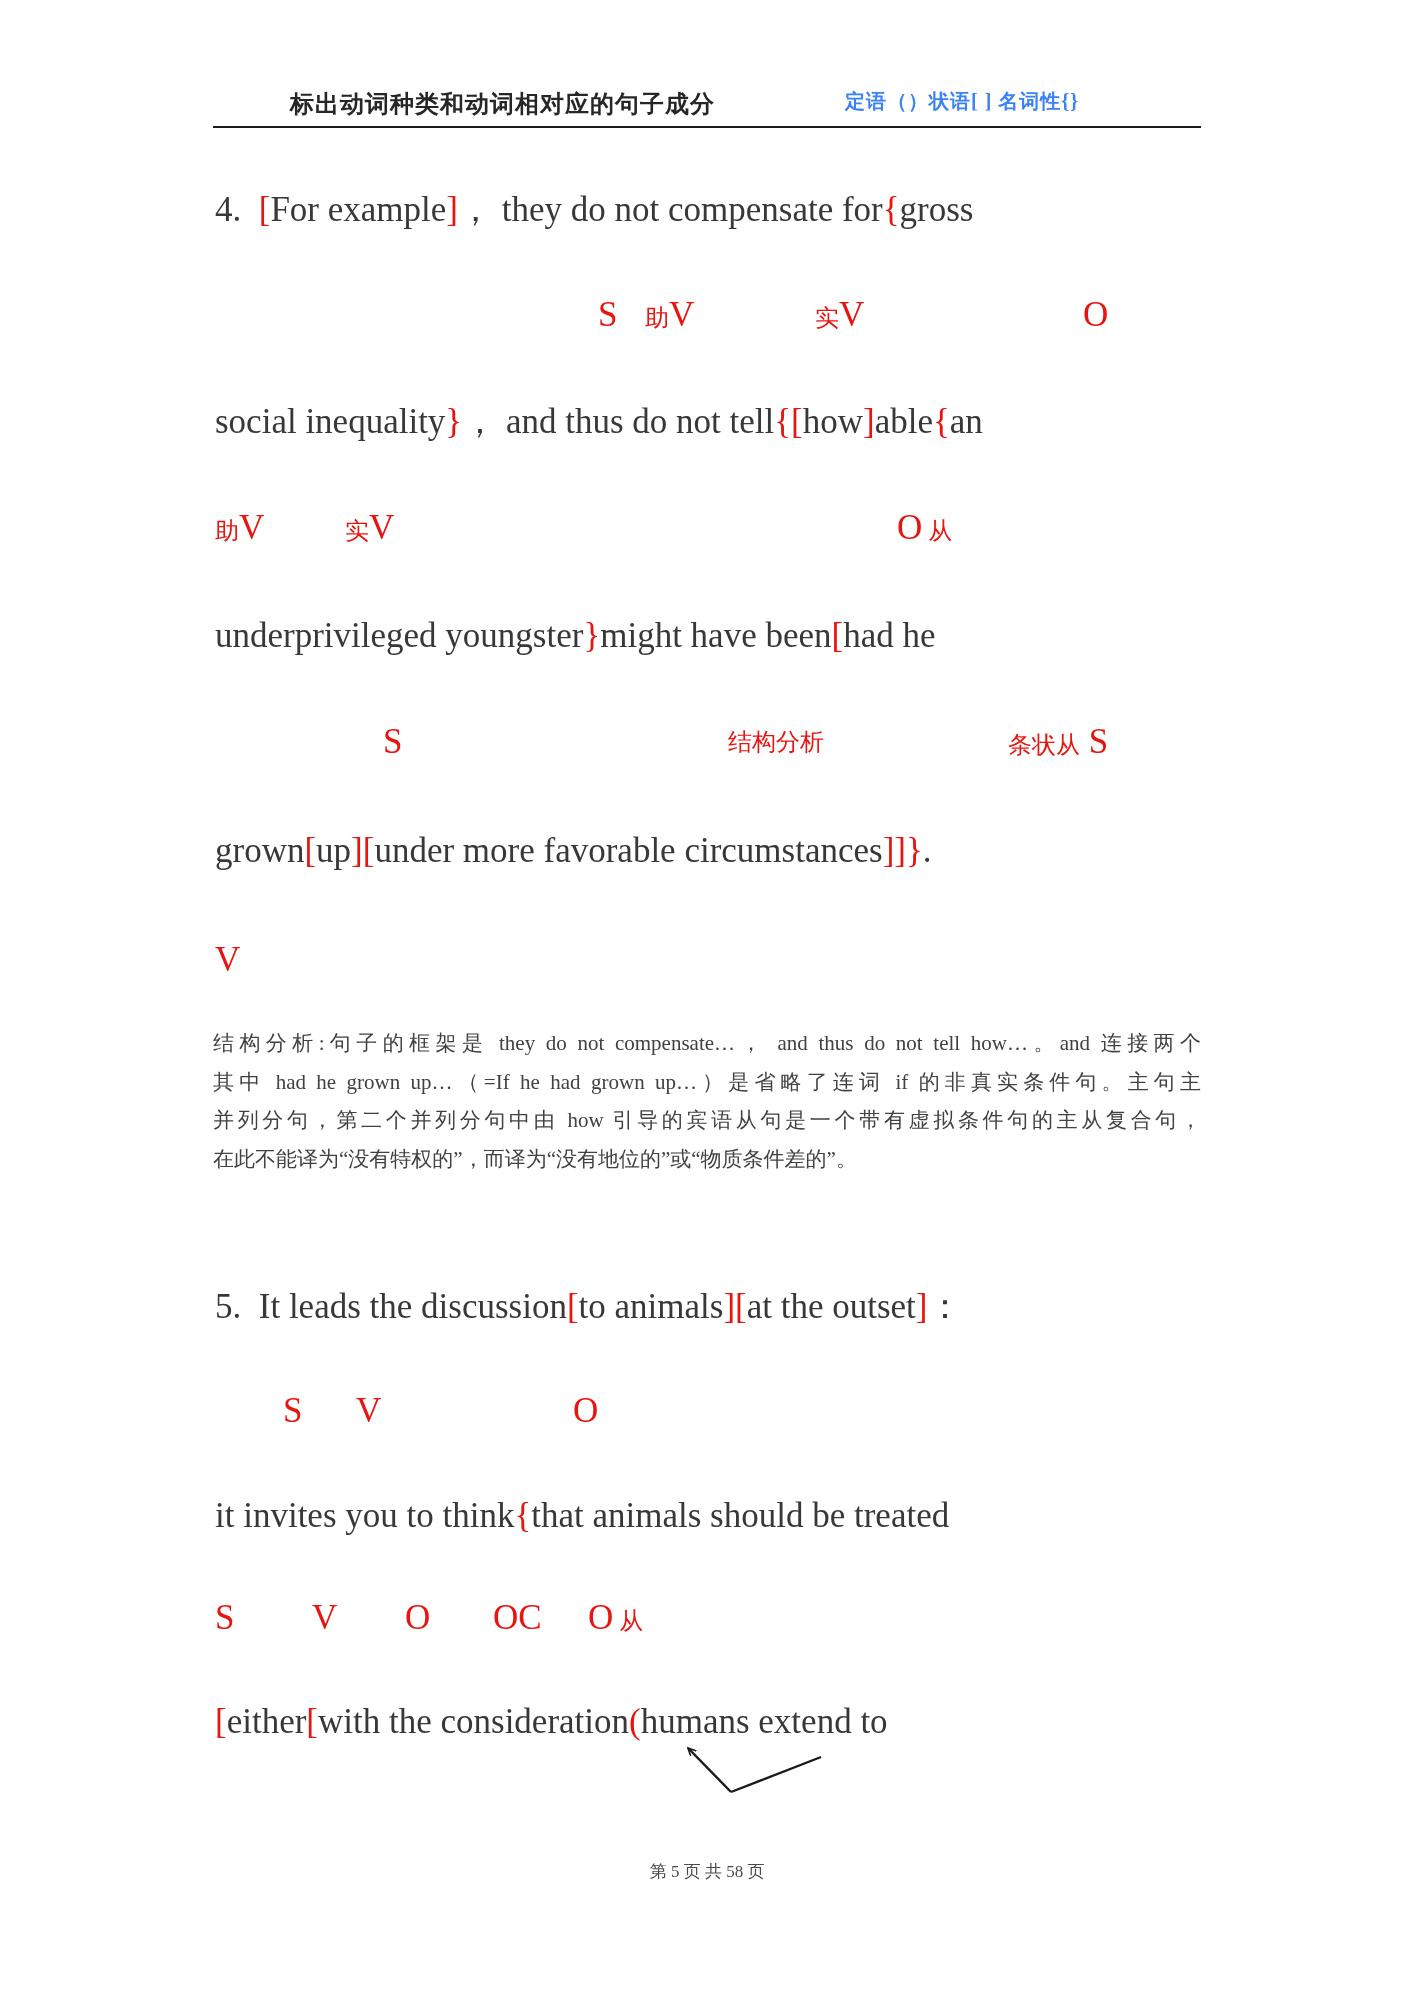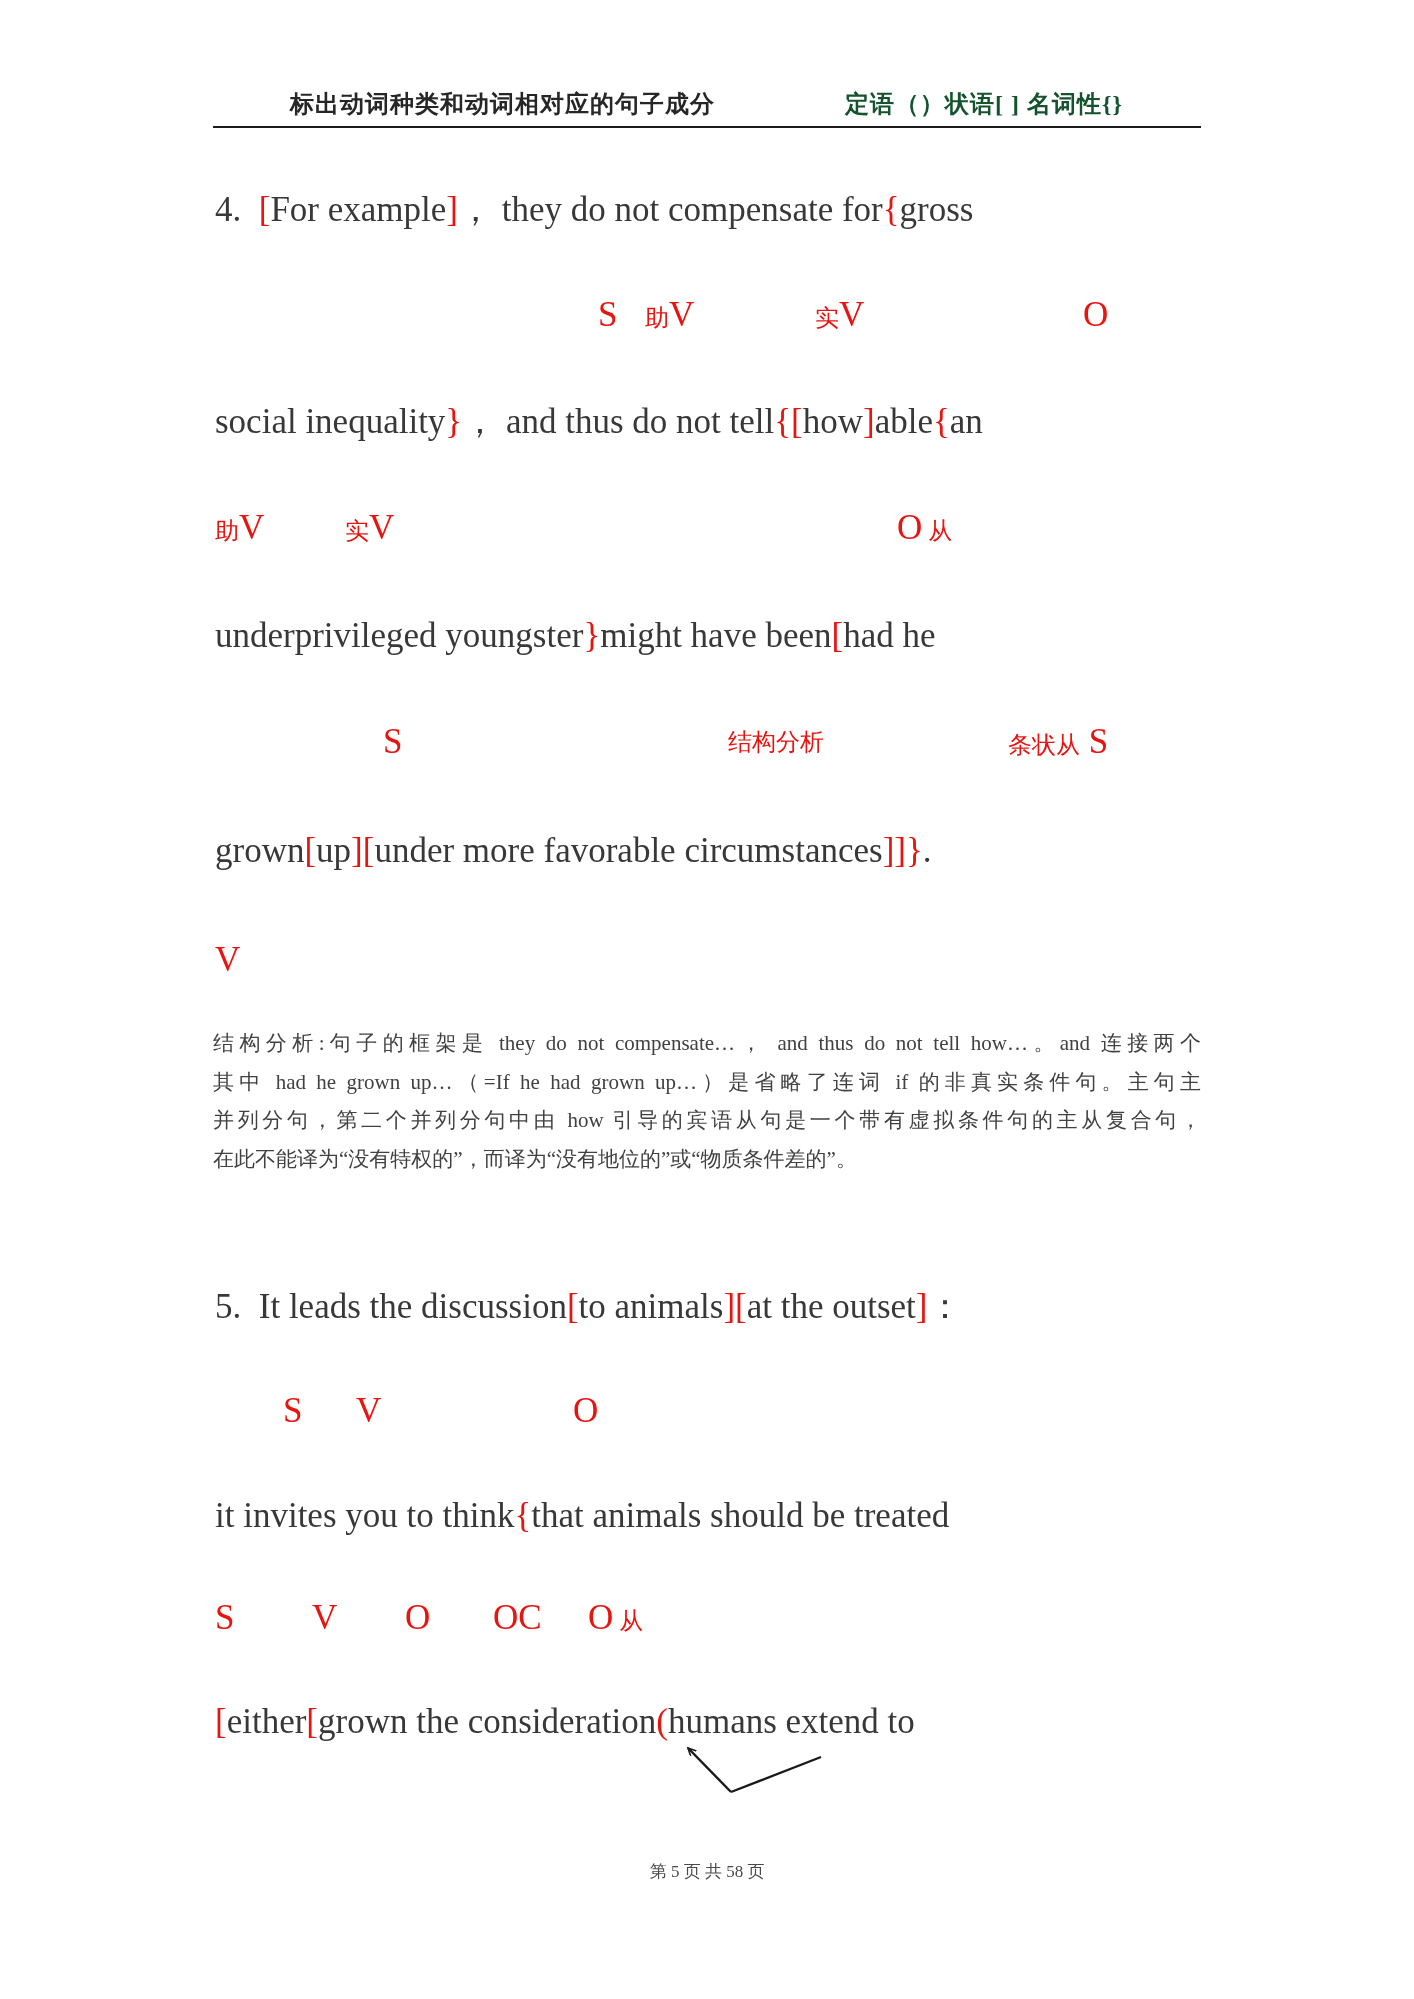--- a/index.html
+++ b/index.html
@@ -16,21 +16,21 @@
     overflow:hidden;
     margin:0 auto;
   }
   .header-left{
     position:absolute;left:290px;top:88px;
     font-size:24px;font-weight:bold;color:#262626;
     white-space:pre;letter-spacing:1px;
   }
   .header-right{
     position:absolute;left:845px;top:88px;
-    font-size:24px;font-weight:bold;color:#14532d;
+    font-size:20px;font-weight:bold;color:#3b82f6;
     white-space:pre;letter-spacing:1px;
   }
   .header-rule{
     position:absolute;left:213px;top:126px;
     width:988px;height:2px;background:#1c1c1c;
   }
   .sline{
     position:absolute;left:215px;
     font-size:35px;font-weight:normal;color:var(--ink);
     line-height:48px;white-space:pre;
@@ -116,21 +116,21 @@
 
   <div class="sline" style="top:1492px"><span class="seg">it invites you to think</span><span class="seg red">{</span><span class="seg">that animals should be treated</span></div>
   <div class="mrow" style="top:1595px">
       <span class="marker" style="left: 215px;"><span class="mlat">S</span></span>
       <span class="marker" style="left: 312px;"><span class="mlat">V</span></span>
       <span class="marker" style="left: 405px;"><span class="mlat">O</span></span>
       <span class="marker" style="left: 493px;"><span class="mlat">OC</span></span>
       <span class="marker" style="left: 588px;"><span class="mlat">O</span><span class="mcn"> 从</span></span>
     </div>
 
-  <div class="sline" style="top:1698px"><span class="seg red">[</span><span class="seg">either</span><span class="seg red">[</span><span class="seg">grown the consideration</span><span class="seg red">(</span><span class="seg">humans extend to</span></div>
+  <div class="sline" style="top:1698px"><span class="seg red">[</span><span class="seg">either</span><span class="seg red">[</span><span class="seg">with the consideration</span><span class="seg red">(</span><span class="seg">humans extend to</span></div>
 
   <svg class="annotation-arrow" width="200" height="85" viewBox="0 0 200 85" xmlns="http://www.w3.org/2000/svg">
     <defs>
       <marker id="ah" markerWidth="12" markerHeight="12" refX="8" refY="4" orient="auto" markerUnits="userSpaceOnUse">
         <path d="M0,0 L8,4 L0,8" fill="none" stroke="#1a1a1a" stroke-width="1.6"></path>
       </marker>
     </defs>
     <line x1="71" y1="62" x2="28" y2="18" stroke="#1a1a1a" stroke-width="2.4" marker-end="url(#ah)"></line>
     <line x1="71" y1="62" x2="161" y2="27" stroke="#1a1a1a" stroke-width="2.4"></line>
   </svg>

